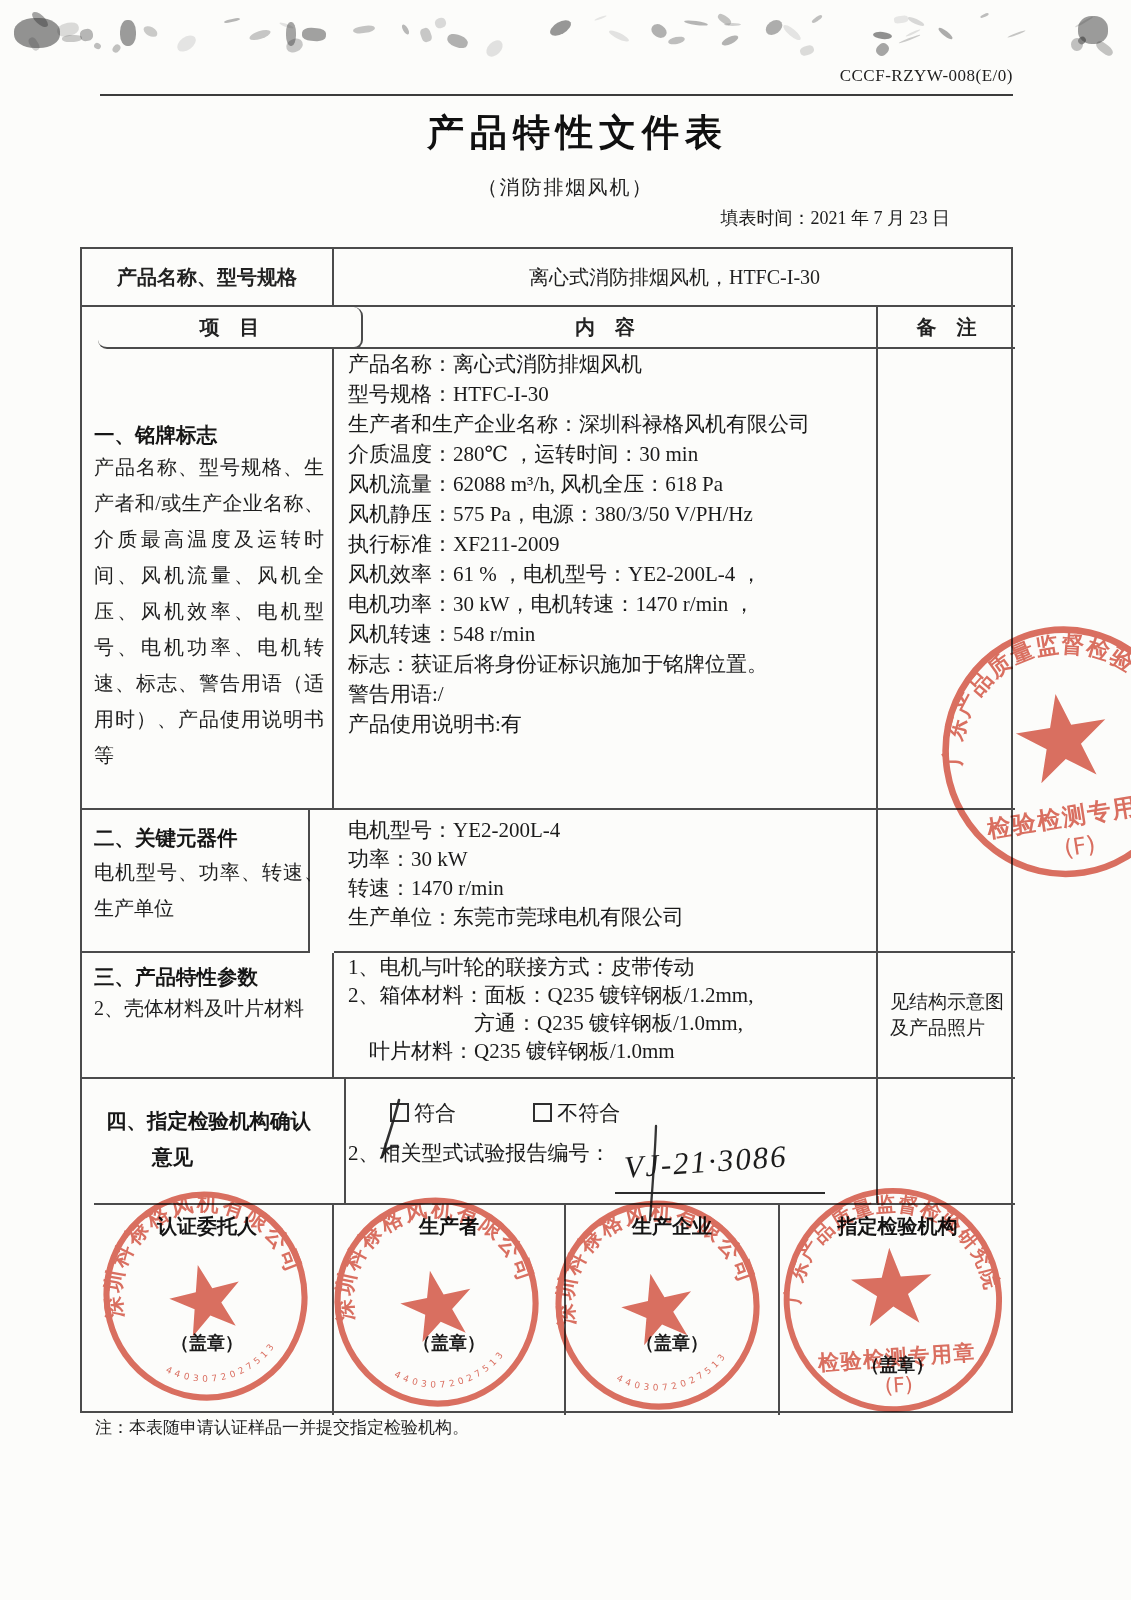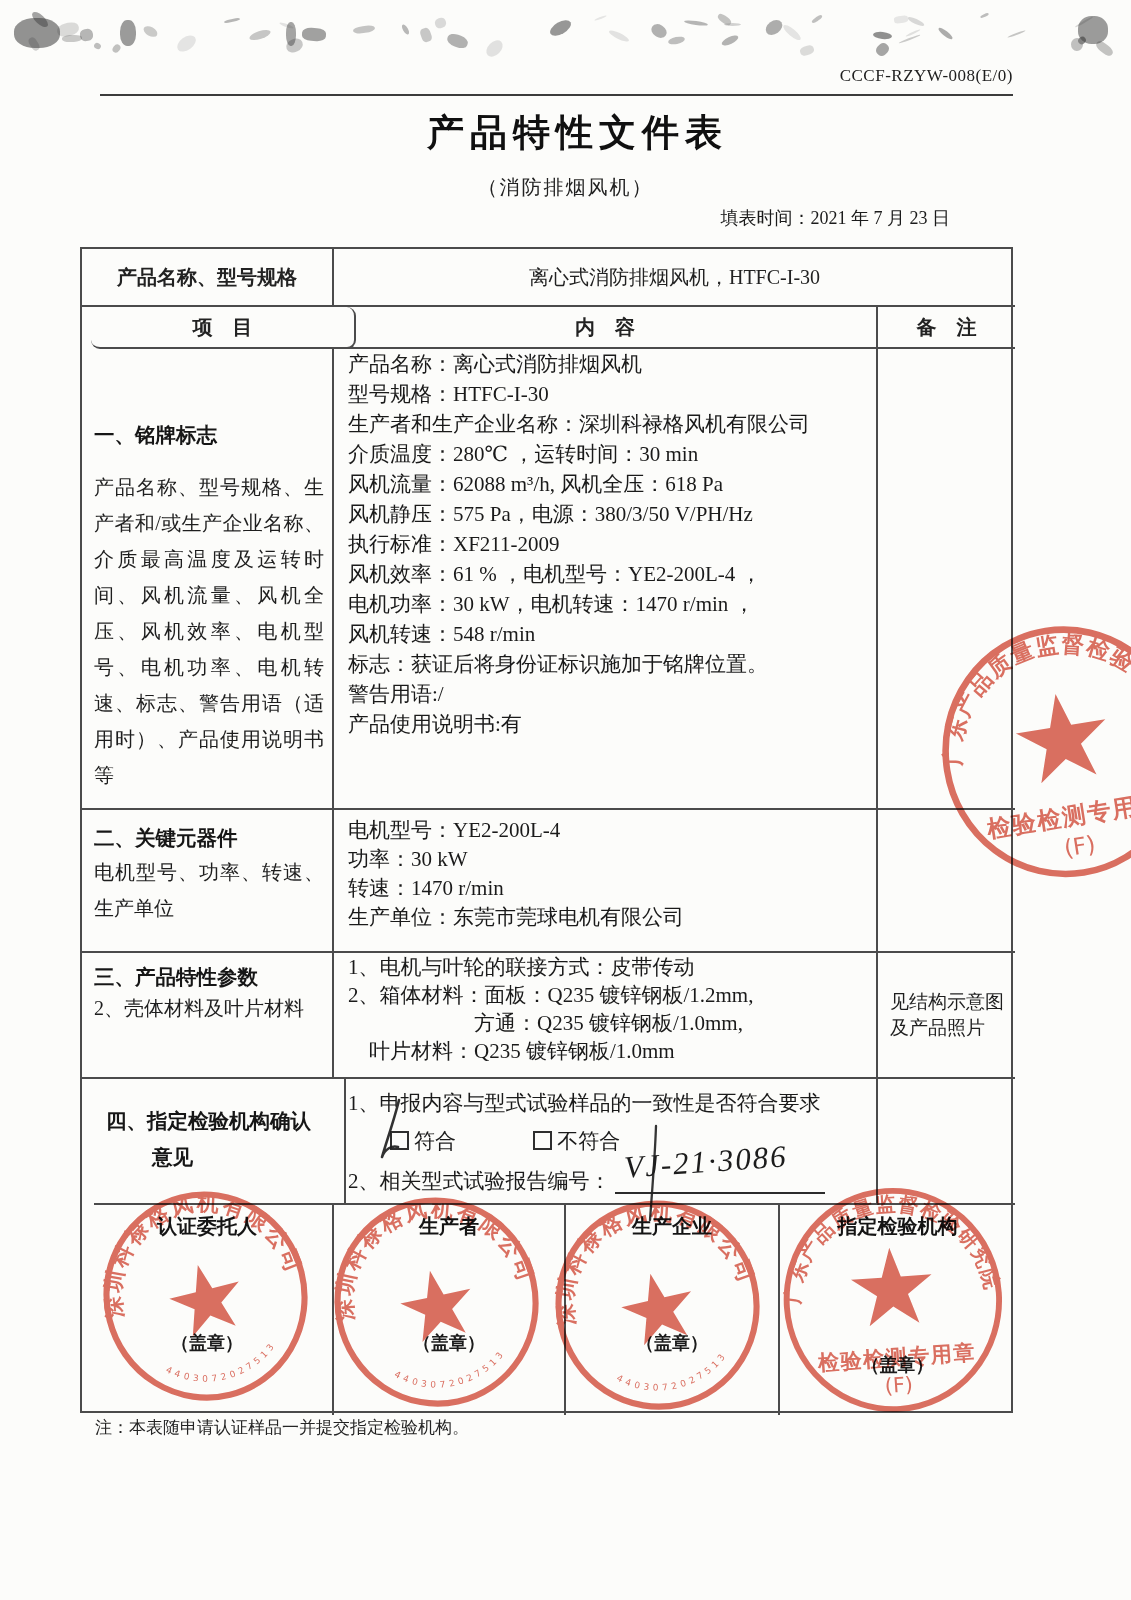--- a/index.html
+++ b/index.html
@@ -100,46 +100,46 @@
 
   <div class="abs tbl">
 
     <div class="cell br bb c-center fs20 bold" style="left:0;top:0;width:252px;height:58px;">
       <span>产品名称、型号规格</span>
     </div>
     <div class="cell bb c-center fs20" style="left:252px;top:0;width:681px;height:58px;">
       <span>离心式消防排烟风机，HTFC-I-30</span>
     </div>
 
-    <div class="cell br bb c-center fs20 bold" style="left:9px;top:58px;width:265px;height:42px;border-radius:9px;">项　目</div>
+    <div class="cell br bb c-center fs20 bold" style="left:16px;top:58px;width:265px;height:42px;border-radius:9px;">项　目</div>
     <div class="cell br bb c-center fs20 bold" style="left:252px;top:58px;width:544px;height:42px;">内　容</div>
     <div class="cell bb c-center fs20 bold" style="left:796px;top:58px;width:137px;height:42px;">备　注</div>
 
     <div class="cell br bb item-cell" style="left:0;top:100px;width:252px;height:461px;">
       <div class="sec-title" style="margin-top:72px;">一、铭牌标志</div>
-      <div class="item-desc" style="width:230px;margin-top:20px;">产品名称、型号规格、生产者和/或生产企业名称、介质最高温度及运转时间、风机流量、风机全压、风机效率、电机型号、电机功率、电机转速、标志、警告用语（适用时）、产品使用说明书等</div>
+      <div class="item-desc" style="width:230px;margin-top:0;">产品名称、型号规格、生产者和/或生产企业名称、介质最高温度及运转时间、风机流量、风机全压、风机效率、电机型号、电机功率、电机转速、标志、警告用语（适用时）、产品使用说明书等</div>
     </div>
     <div class="cell br bb content-cell" style="left:252px;top:100px;width:544px;height:461px;line-height:30px;">
       <div class="cl">产品名称：离心式消防排烟风机</div>
       <div class="cl">型号规格：HTFC-I-30</div>
       <div class="cl">生产者和生产企业名称：深圳科禄格风机有限公司</div>
       <div class="cl">介质温度：280℃ ，运转时间：30 min</div>
       <div class="cl">风机流量：62088 m³/h, 风机全压：618 Pa</div>
       <div class="cl">风机静压：575 Pa，电源：380/3/50 V/PH/Hz</div>
       <div class="cl">执行标准：XF211-2009</div>
       <div class="cl">风机效率：61 % ，电机型号：YE2-200L-4 ，</div>
       <div class="cl">电机功率：30 kW，电机转速：1470 r/min ，</div>
       <div class="cl">风机转速：548 r/min</div>
       <div class="cl">标志：获证后将身份证标识施加于铭牌位置。</div>
       <div class="cl">警告用语:/</div>
       <div class="cl">产品使用说明书:有</div>
     </div>
     <div class="cell bb" style="left:796px;top:100px;width:137px;height:461px;"></div>
 
-    <div class="cell br bb item-cell" style="left:0;top:561px;width:252px;height:143px;">
+    <div class="cell br bb item-cell" style="left:0;top:561px;width:228px;height:143px;">
       <div class="sec-title" style="margin-top:14px;">二、关键元器件</div>
       <div class="item-desc" style="width:230px;margin-top:2px;">电机型号、功率、转速、生产单位</div>
     </div>
     <div class="cell br bb content-cell" style="left:252px;top:561px;width:544px;height:143px;padding-top:6px;line-height:29px;">
       <div class="cl">电机型号：YE2-200L-4</div>
       <div class="cl">功率：30 kW</div>
       <div class="cl">转速：1470 r/min</div>
       <div class="cl">生产单位：东莞市莞球电机有限公司</div>
     </div>
     <div class="cell bb" style="left:796px;top:561px;width:137px;height:143px;"></div>
@@ -156,21 +156,20 @@
     </div>
     <div class="cell bb remark-cell" style="left:796px;top:704px;width:137px;height:126px;display:flex;align-items:center;">
       <span>见结构示意图及产品照片</span>
     </div>
 
     <div class="cell br bb item-cell" style="left:12px;top:830px;width:252px;height:126px;">
       <div class="sec-title" style="margin-top:28px;">四、指定检验机构确认</div>
       <div class="sec-title" style="margin-top:8px;padding-left:46px;">意见</div>
     </div>
     <div class="cell br bb content-cell" style="left:252px;top:830px;width:544px;height:126px;padding-top:10px;">
-      <div class="cl">1、申报内容与型式试验样品的一致性是否符合要求</div>
       <div style="margin-top:10px;padding-left:42px;font-size:21px;">
         <span class="cbx"></span><span>符合</span>
         <span class="cbx" style="margin-left:72px;"></span><span>不符合</span>
       </div>
       <div style="margin-top:12px;font-size:21px;">2、相关型式试验报告编号：</div>
     </div>
     <div class="cell bb" style="left:796px;top:830px;width:137px;height:126px;"></div>
 
     <div class="cell br stamp-col-head" style="left:0;top:956px;width:252px;height:210px;">
       <span>认证委托人</span>

